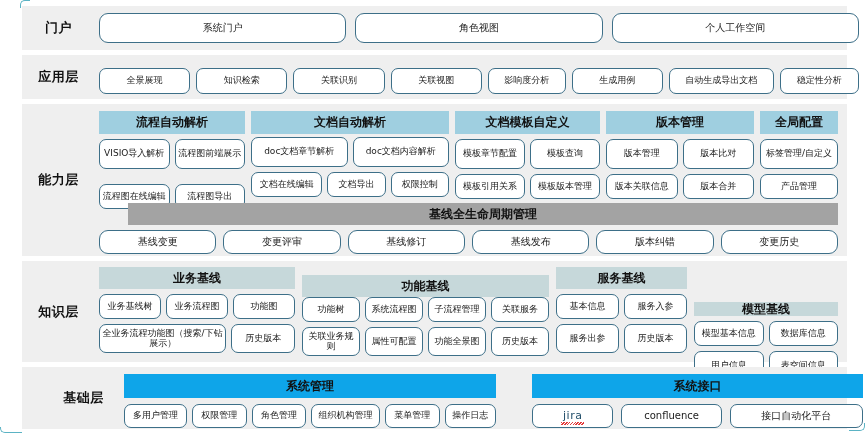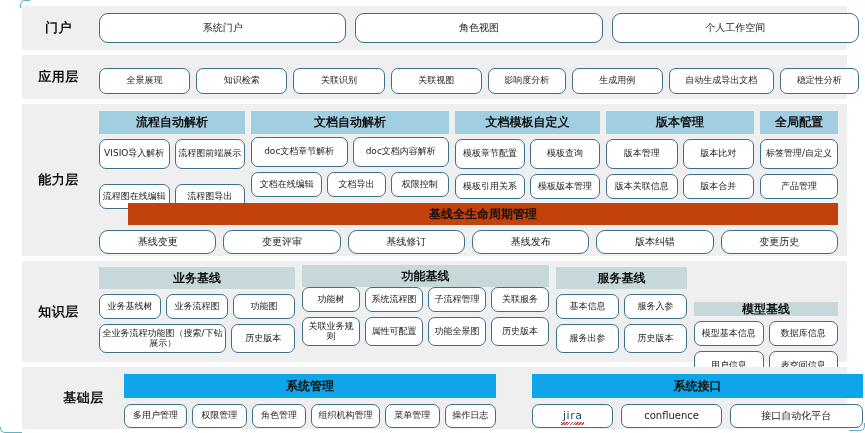--- a/index.html
+++ b/index.html
@@ -50,21 +50,21 @@
 
   
   .hdr {
     display: flex; align-items: center; justify-content: center;
     font-weight: bold;
     color: #111;
     font-size: 12px;
     text-align: center;
   }
   .hdr.cap   { background: #9fcfe0; }
-  .hdr.life  { background: #c2410c; margin-left: 29px; }
+  .hdr.life  { background: #a3a3a3; margin-left: 29px; }
   .hdr.know  { background: #c6d8da; }
   .hdr.base  { background: #0ea5e9; }
   .grp { position: absolute; }
 
   .fullrow { position: absolute; display: flex; }
 
   
   .jira {
     position: relative;
     font-family: "DejaVu Sans", "Liberation Sans", sans-serif;
@@ -217,21 +217,21 @@
           <div class="box" style="flex:1">业务基线树</div>
           <div class="box" style="flex:1">业务流程图</div>
           <div class="box" style="flex:1">功能图</div>
         </div>
         <div style="display:flex; gap:5px; margin-top:5px; height:29px;">
           <div class="box" style="flex:2.1">全业务流程功能图（搜索/下钻展示）</div>
           <div class="box" style="flex:1">历史版本</div>
         </div>
       </div>
 
-      <div class="grp" style="left:207px; top:4px; width:247px;">
+      <div class="grp" style="left:207px; top:14px; width:247px;">
         <div class="hdr know" style="height:22px;">功能基线</div>
         <div style="display:flex; gap:5px; height:25px;">
           <div class="box" style="flex:1">功能树</div>
           <div class="box" style="flex:1">系统流程图</div>
           <div class="box" style="flex:1">子流程管理</div>
           <div class="box" style="flex:1">关联服务</div>
         </div>
         <div style="display:flex; gap:5px; margin-top:5px; height:29px;">
           <div class="box" style="flex:1">关联业务规则</div>
           <div class="box" style="flex:1">属性可配置</div>

